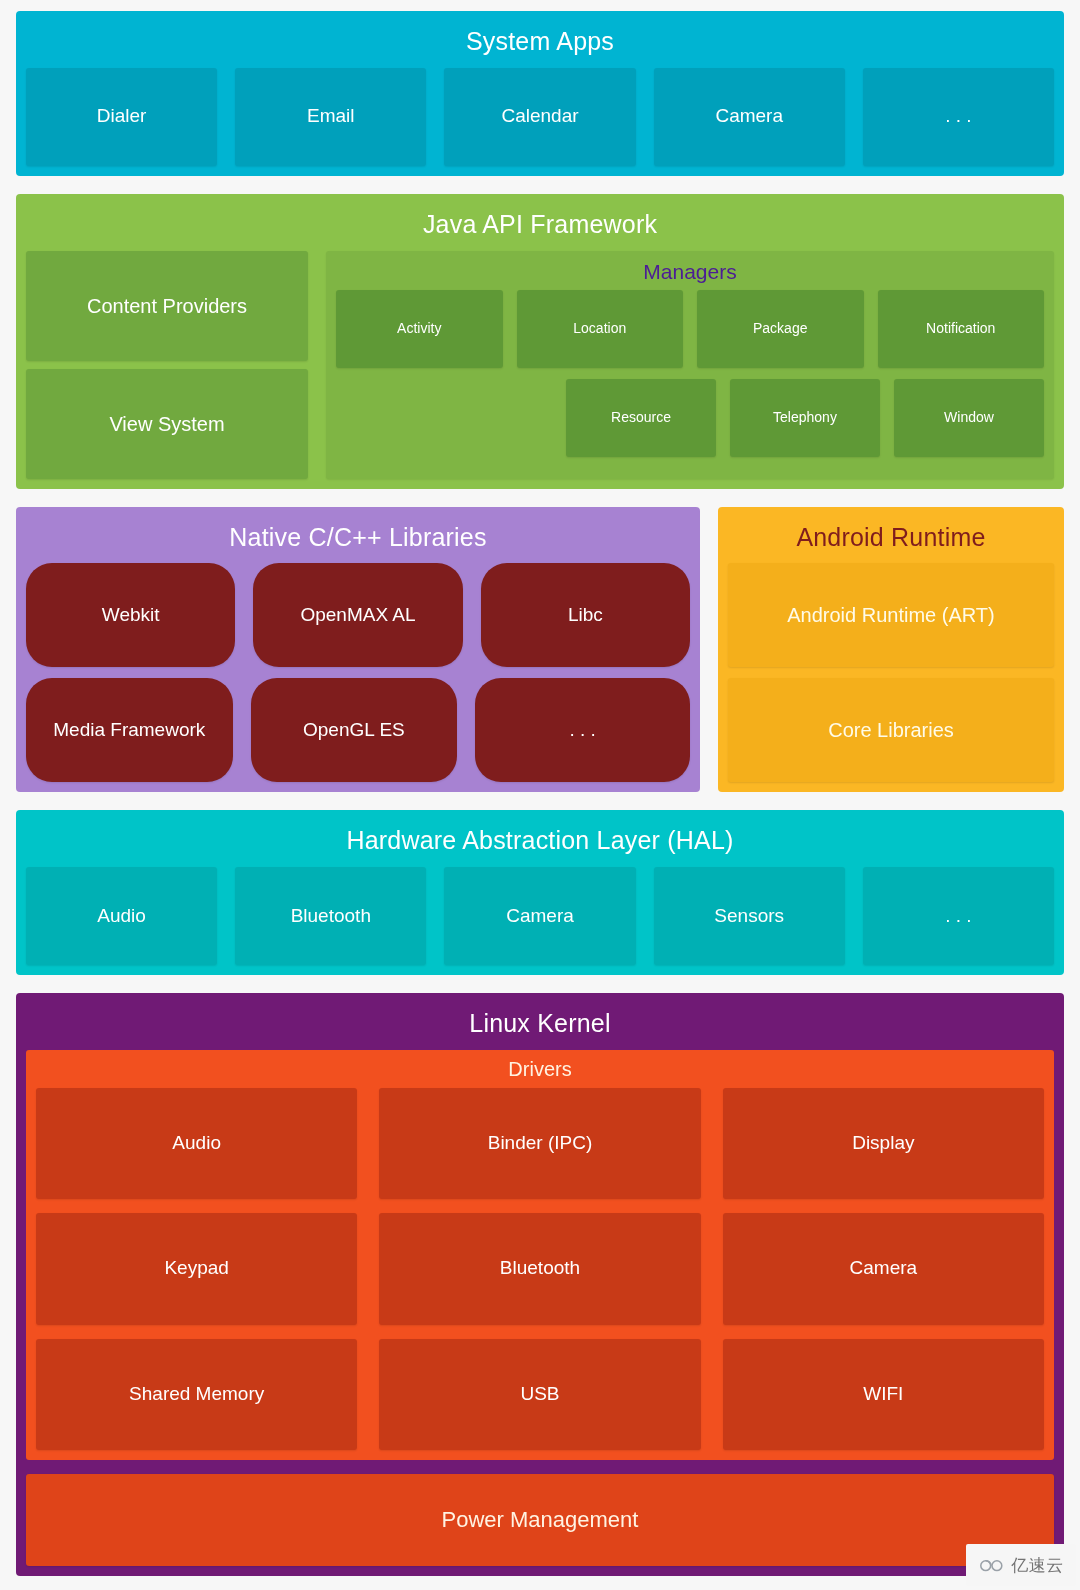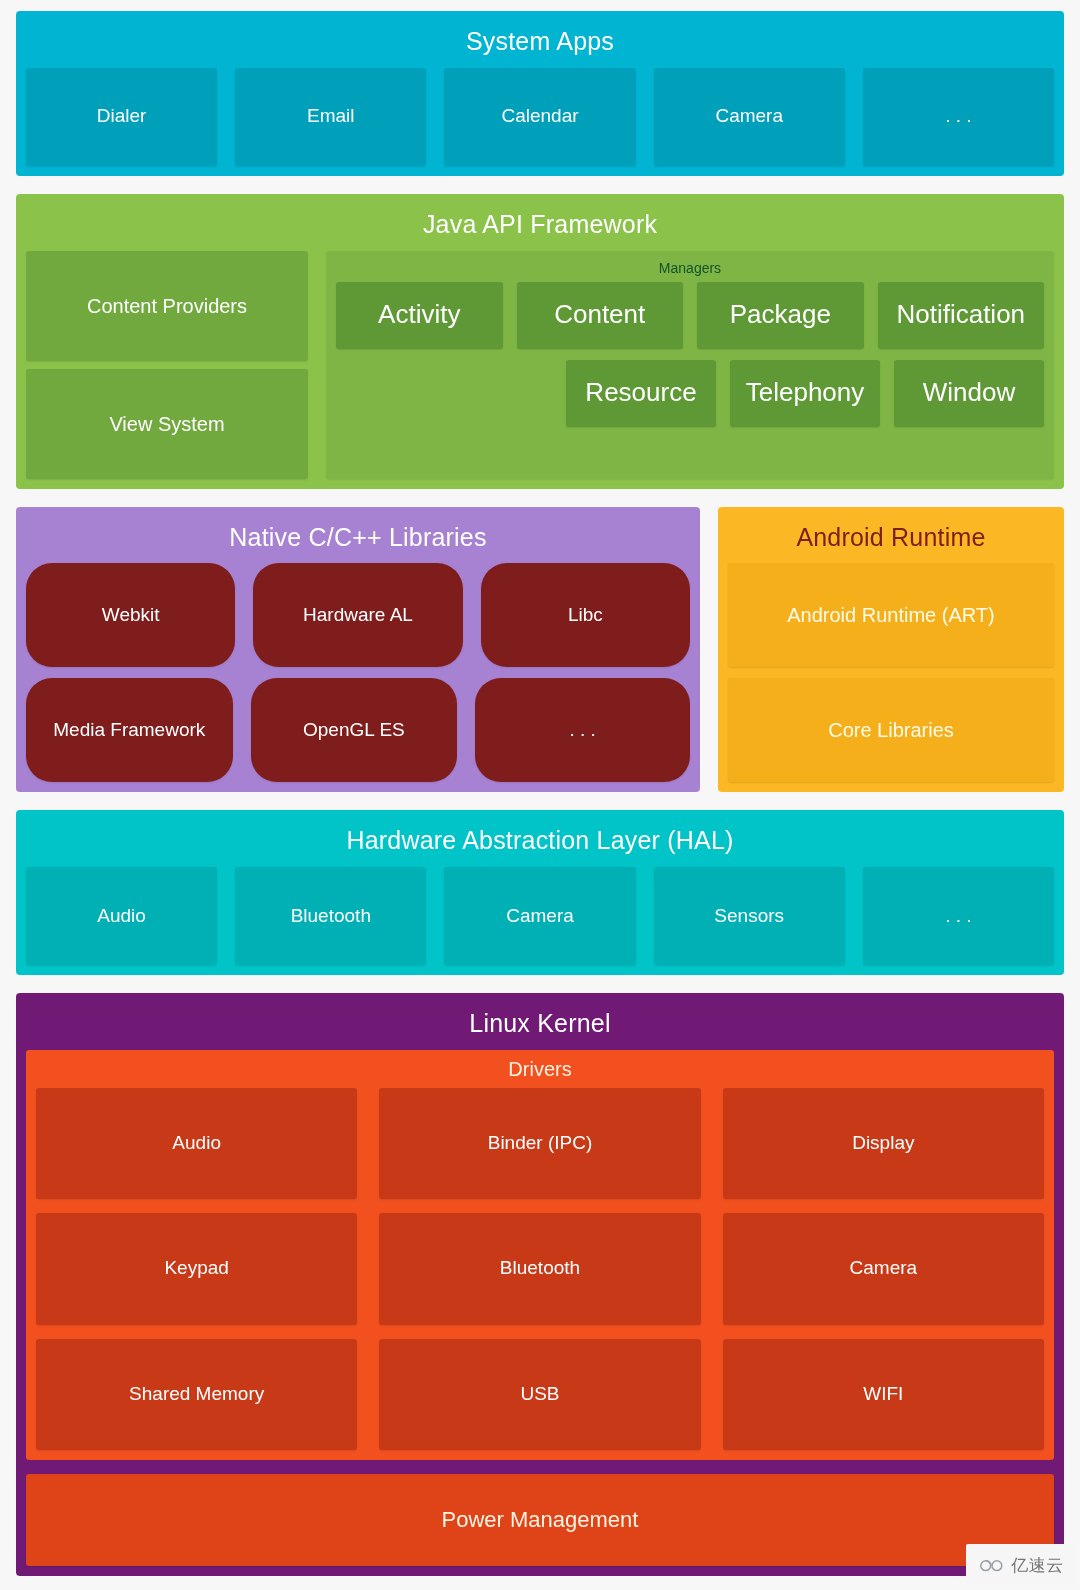--- a/index.html
+++ b/index.html
@@ -33,22 +33,22 @@
     text-align: center;
     color: #ffffff;
     font-size: 25px;
     font-weight: 400;
     line-height: 1.35;
     padding: 4px 0 9px 0;
     letter-spacing: .2px;
   }
   .sub-title {
     text-align: center;
-    color: #14532d;
-    font-size: 14px;
+    color: #4c1d95;
+    font-size: 21px;
     font-weight: 400;
     padding: 3px 0 8px 0;
   }
 
   
   .tile {
     border-radius: 3px;
     color: #ffffff;
     font-size: 19px;
     font-weight: 400;
@@ -80,21 +80,21 @@
     background: #7fb544;
     border-radius: 3px;
     padding: 8px 10px 10px 10px;
     display: flex;
     flex-direction: column;
     box-shadow: 0 1px 2px rgba(0,0,0,0.08);
   }
   .managers .sub-title { padding-top: 1px; padding-bottom: 6px; }
   .mgr-row { display: flex; gap: 14px; margin-bottom: 11px; }
   .mgr-row:last-child { margin-bottom: 0; justify-content: flex-end; }
-  .mgr-row .tile { background: #5f9936; height: 67px; flex: 1; font-size: 26px; }
+  .mgr-row .tile { background: #5f9936; height: 78px; flex: 1; font-size: 14px; }
   .mgr-row.row2 .tile { max-width: 150px; }
 
   
   .mid { display: flex; gap: 18px; }
   .native { background: #a782d2; flex: 0 0 684px; }
   .native .tile { background: #7f1d1d; height: 104px; flex: 1; border-radius: 26px; }
   .native .tile.wide { flex: 1.04; }
   .native .row { margin-bottom: 11px; }
   .native .row:last-child { margin-bottom: 0; }
 
@@ -183,40 +183,40 @@
     <div class="jaf-body">
       <div class="jaf-left">
         <div class="tile">Content Providers</div>
         <div class="tile">View System</div>
       </div>
 
       <div class="managers">
         <div class="sub-title">Managers</div>
         <div class="mgr-row row1">
           <div class="tile">Activity</div>
-          <div class="tile">Content</div>
+          <div class="tile">Location</div>
           <div class="tile">Package</div>
           <div class="tile">Notification</div>
         </div>
         <div class="mgr-row row2">
           <div class="tile">Resource</div>
           <div class="tile">Telephony</div>
           <div class="tile">Window</div>
         </div>
       </div>
     </div>
   </section>
 
   <div class="mid">
 
     <section class="layer native">
       <div class="layer-title">Native C/C++ Libraries</div>
       <div class="row">
         <div class="tile">Webkit</div>
-        <div class="tile">Hardware AL</div>
+        <div class="tile">OpenMAX AL</div>
         <div class="tile">Libc</div>
       </div>
       <div class="row">
         <div class="tile">Media Framework</div>
         <div class="tile">OpenGL ES</div>
         <div class="tile wide">. . .</div>
       </div>
     </section>
 
     <section class="layer runtime">

